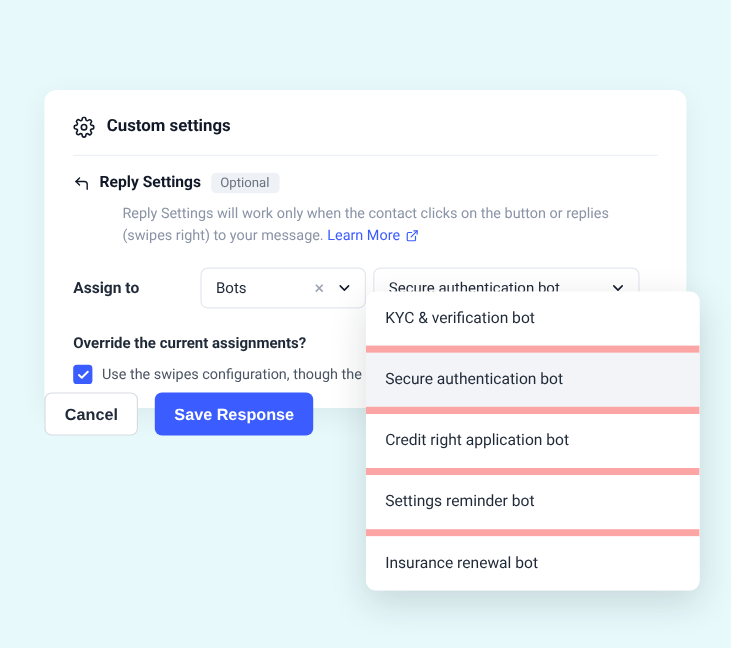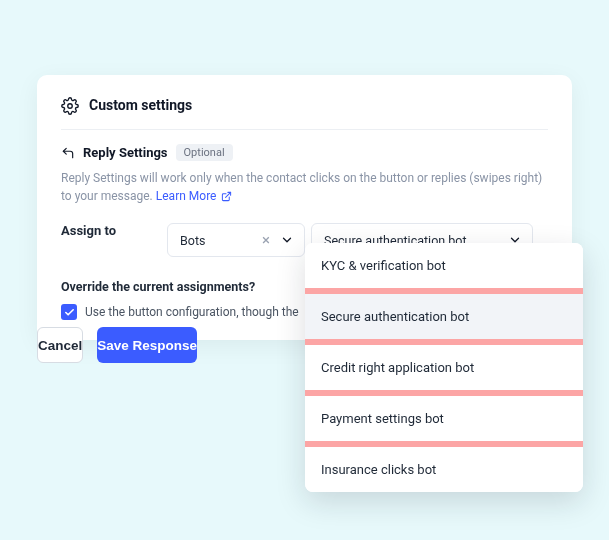--- a/index.html
+++ b/index.html
@@ -53,28 +53,29 @@
     color: #6b7280;
     font-size: 11px;
     padding: 2px 8px;
     border-radius: 4px;
   }
   .desc {
     margin-top: 8px;
     font-size: 12px;
     line-height: 1.5;
     color: #8a94a6;
+    margin-left: 41px;
   }
   .desc a {
     color: #3b5cff;
     text-decoration: none;
   }
   .assign-row {
     display: flex;
-    align-items: flex-start;
+    align-items: center;
     gap: 6px;
     margin-top: 18px;
   }
   .assign-label {
     font-weight: 700;
     font-size: 13px;
     width: 100px;
   }
   .select {
     border: 1px solid #e3e7ee;
@@ -118,21 +119,21 @@
   .btn-row {
     position: absolute;
     left: 37px;
     top: 327px;
     display: flex;
     gap: 14px;
   }
   .btn {
     height: 36px;
     border-radius: 6px;
-    padding: 0 0;
+    padding: 0 16px;
     font-size: 13.5px;
     font-weight: 600;
     display: flex;
     align-items: center;
     cursor: pointer;
     border: none;
   }
   .btn-cancel {
     background: #fff;
     color: #1f2937;
@@ -230,29 +231,29 @@
   </div>
 
   <div class="override-row">Override the current assignments?</div>
 
   <div class="check-row">
     <span class="checkbox">
       <svg width="11" height="11" viewBox="0 0 24 24" fill="none" stroke="#fff" stroke-width="3.5" stroke-linecap="round" stroke-linejoin="round">
           <polyline points="20 6 9 17 4 12"></polyline>
         </svg>
     </span>
-    <span>Use the button configuration, though the</span>
+    <span>Use the swipes configuration, though the</span>
   </div>
 
 </div>
 
 <div class="btn-row">
   <button class="btn btn-cancel">Cancel</button>
   <button class="btn btn-save">Save Response</button>
 </div>
 
 <div class="dropdown">
   <div class="opt">KYC &amp; verification bot</div>
   <div class="opt selected">Secure authentication bot</div>
   <div class="opt">Credit right application bot</div>
-  <div class="opt">Payment settings bot</div>
-  <div class="opt">Insurance clicks bot</div>
+  <div class="opt">Settings reminder bot</div>
+  <div class="opt">Insurance renewal bot</div>
 </div>
 
 </body></html>

